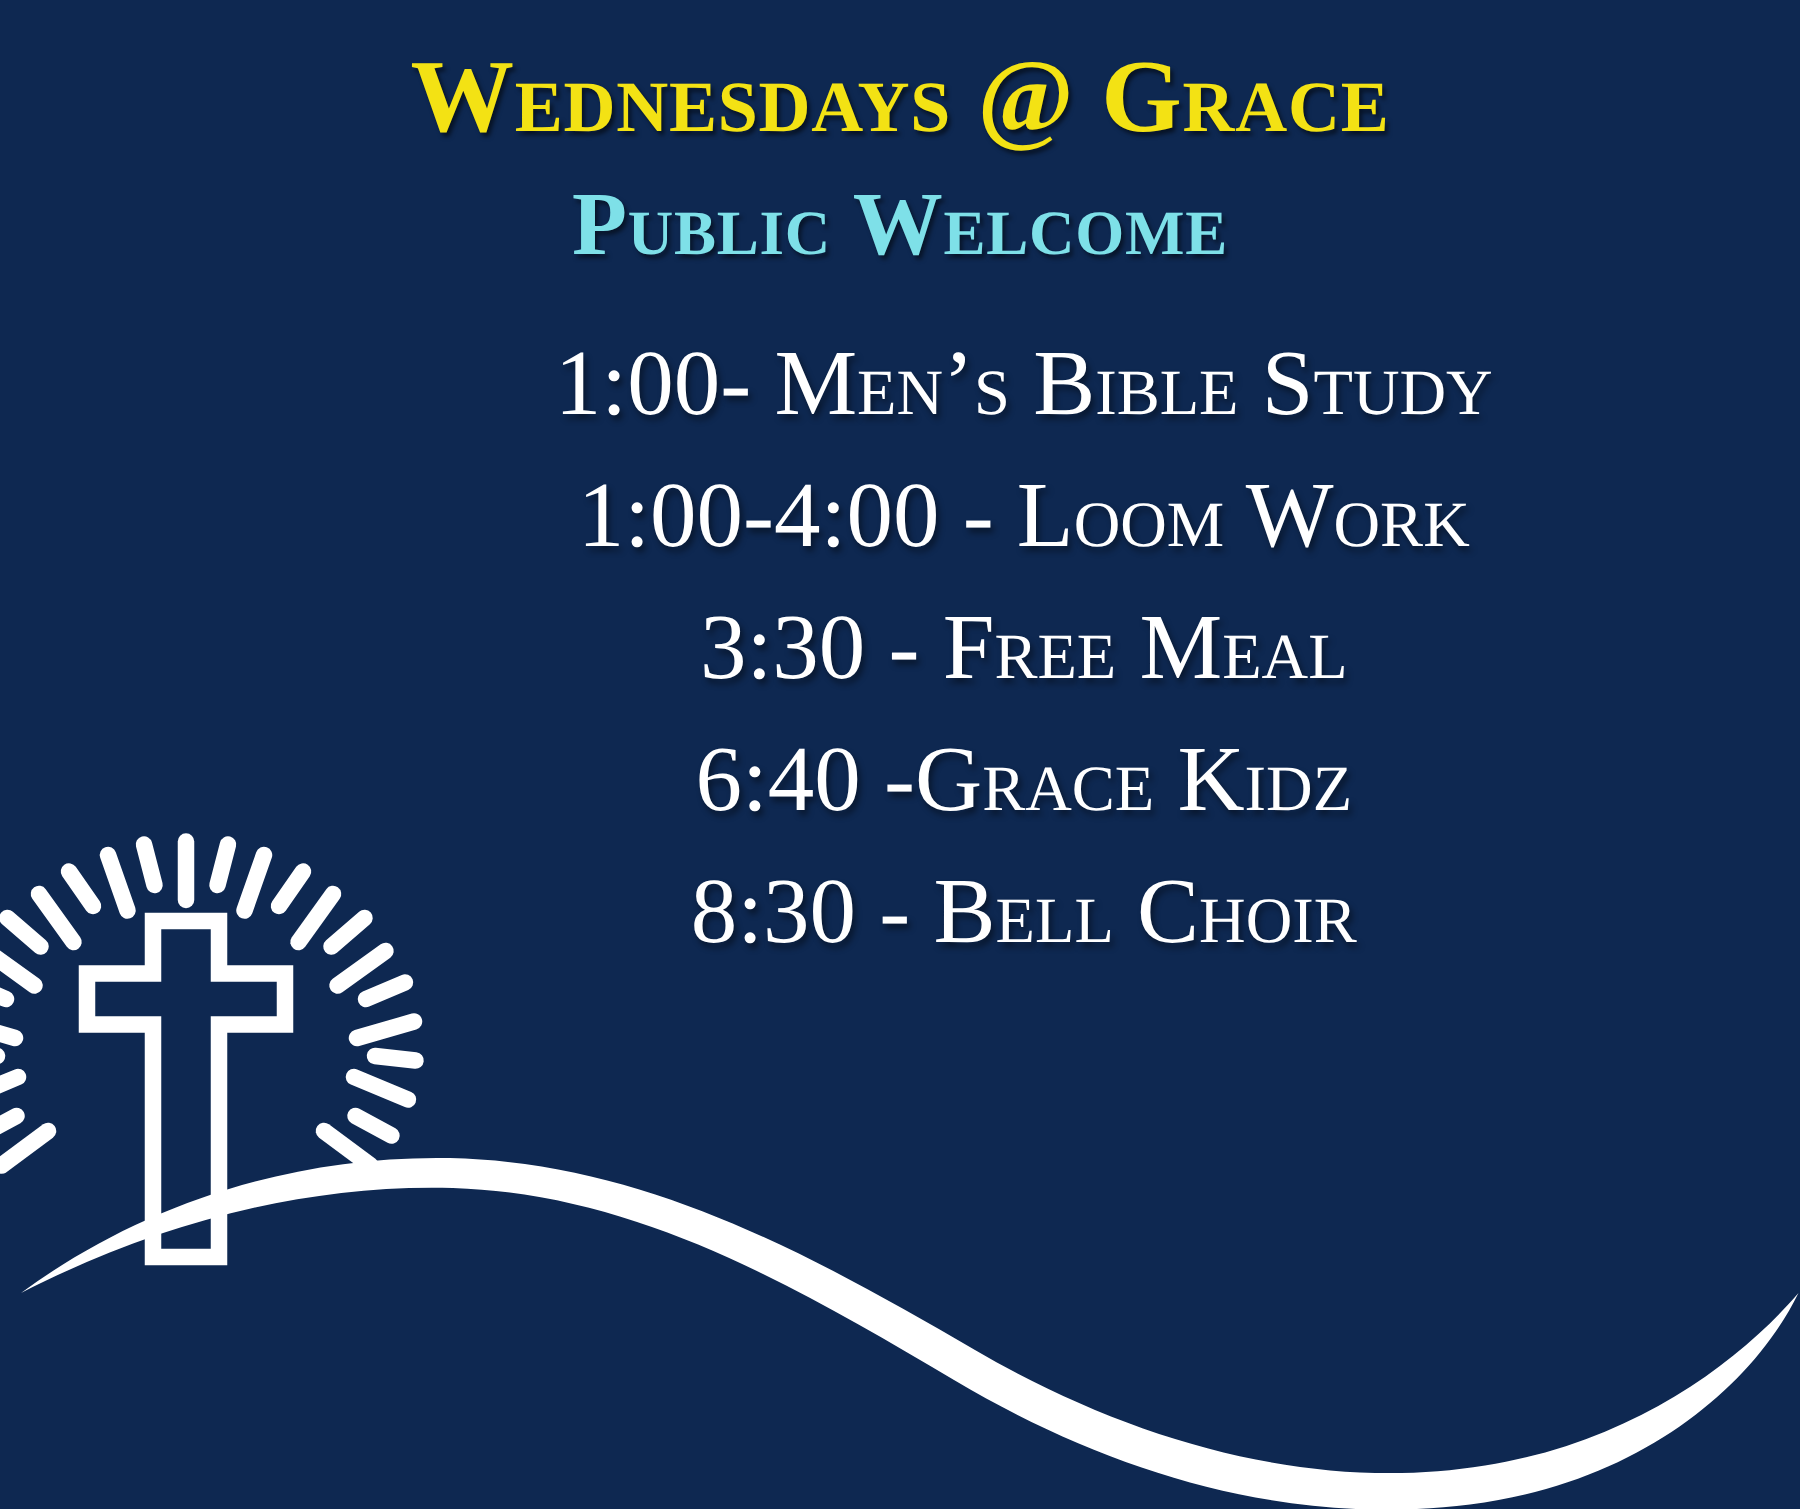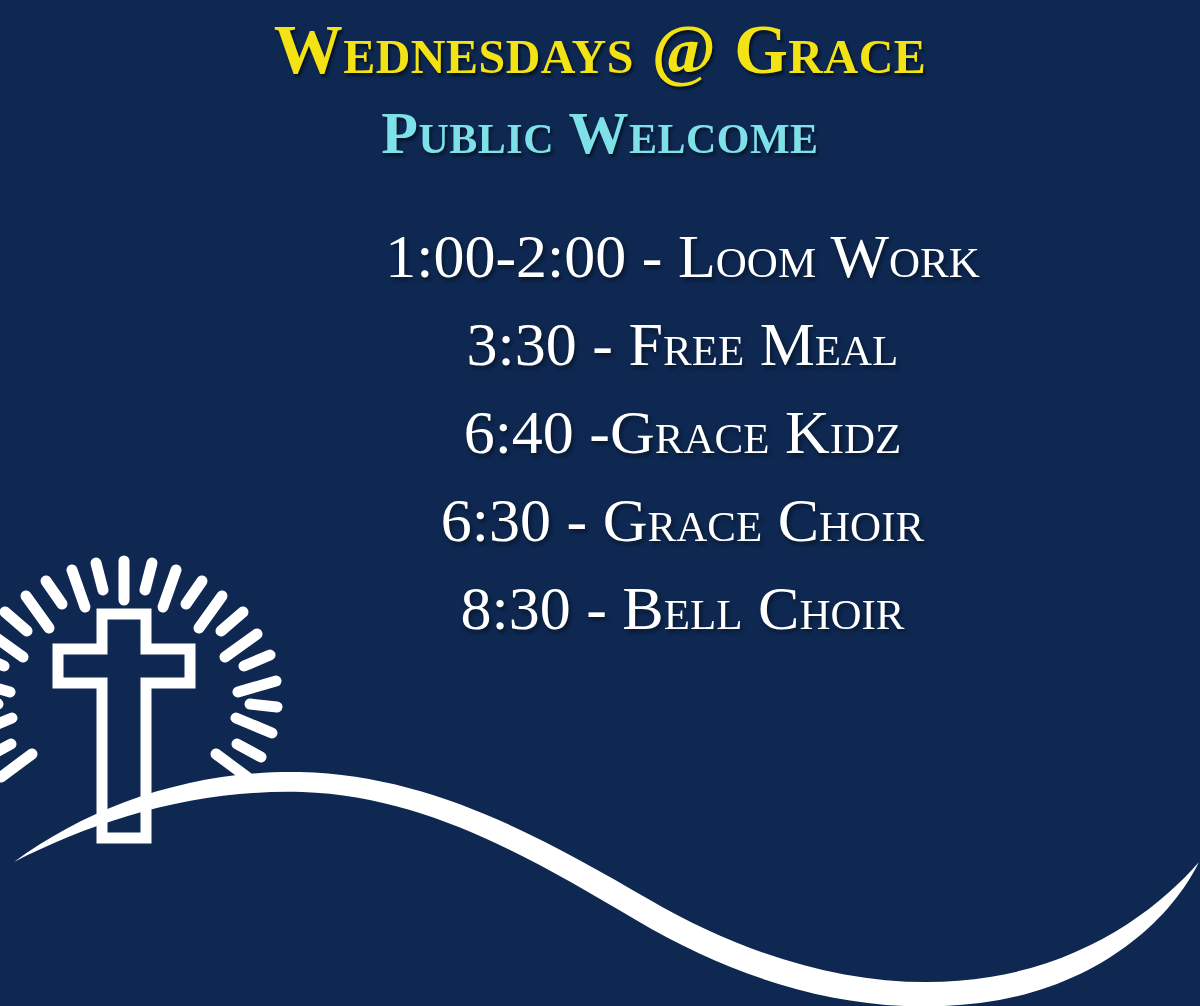--- a/index.html
+++ b/index.html
@@ -20,21 +20,21 @@
   
   .heading-block {
     position: absolute;
     top: 0;
     left: 0;
     width: 1200px;
     text-align: center;
     z-index: 5;
   }
   .title {
-    margin: 0;
+    margin: 14px;
     padding-top: 16px;
     font-family: "Liberation Serif", "DejaVu Serif", serif;
     font-variant: small-caps;
     font-weight: 700;
     font-size: 69px;
     line-height: 1.0;
     letter-spacing: 0.5px;
     color: #f3e214;
     text-shadow: 2px 3px 3px rgba(0,0,0,0.55);
     white-space: nowrap;
@@ -135,20 +135,20 @@
              C 528 856, 424 796, 302 792
              C 196 789, 96 820, 14 862 Z"></path>
   </svg>
 
   <div class="heading-block">
     <h1 class="title">Wednesdays @ Grace</h1>
     <h2 class="subtitle">Public Welcome</h2>
   </div>
 
   <div class="schedule">
-    <div class="schedule-line">1:00-2:00 - Loom Work</div>
+    <div class="schedule-line">1:00- Men’s Bible Study</div>
+    <div class="schedule-line">1:00-4:00 - Loom Work</div>
     <div class="schedule-line">3:30  - Free Meal</div>
     <div class="schedule-line">6:40 -Grace Kidz</div>
-    <div class="schedule-line">6:30 - Grace Choir</div>
     <div class="schedule-line">8:30  - Bell Choir</div>
   </div>
 
 </div>
 
 </body></html>

